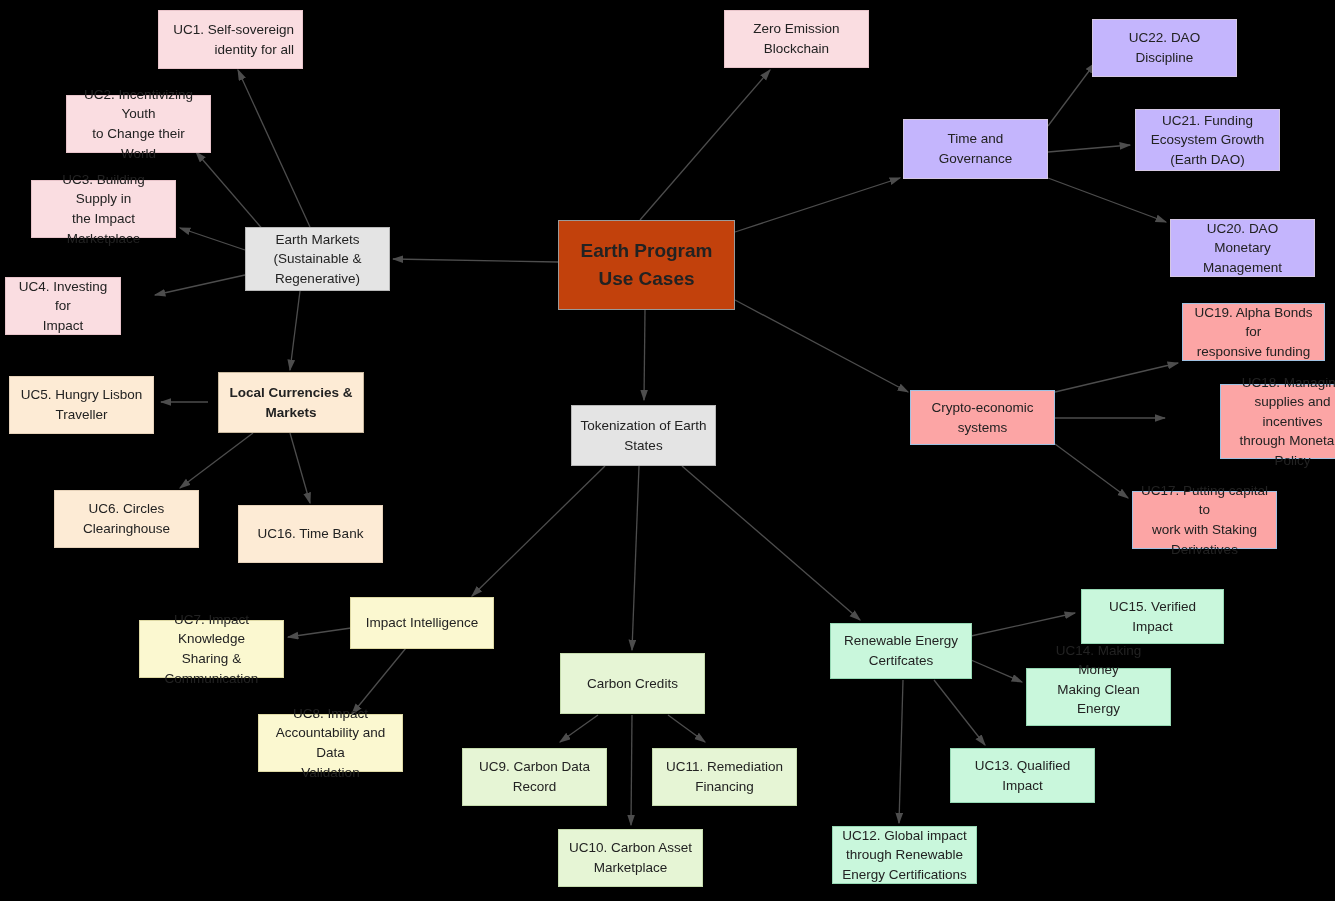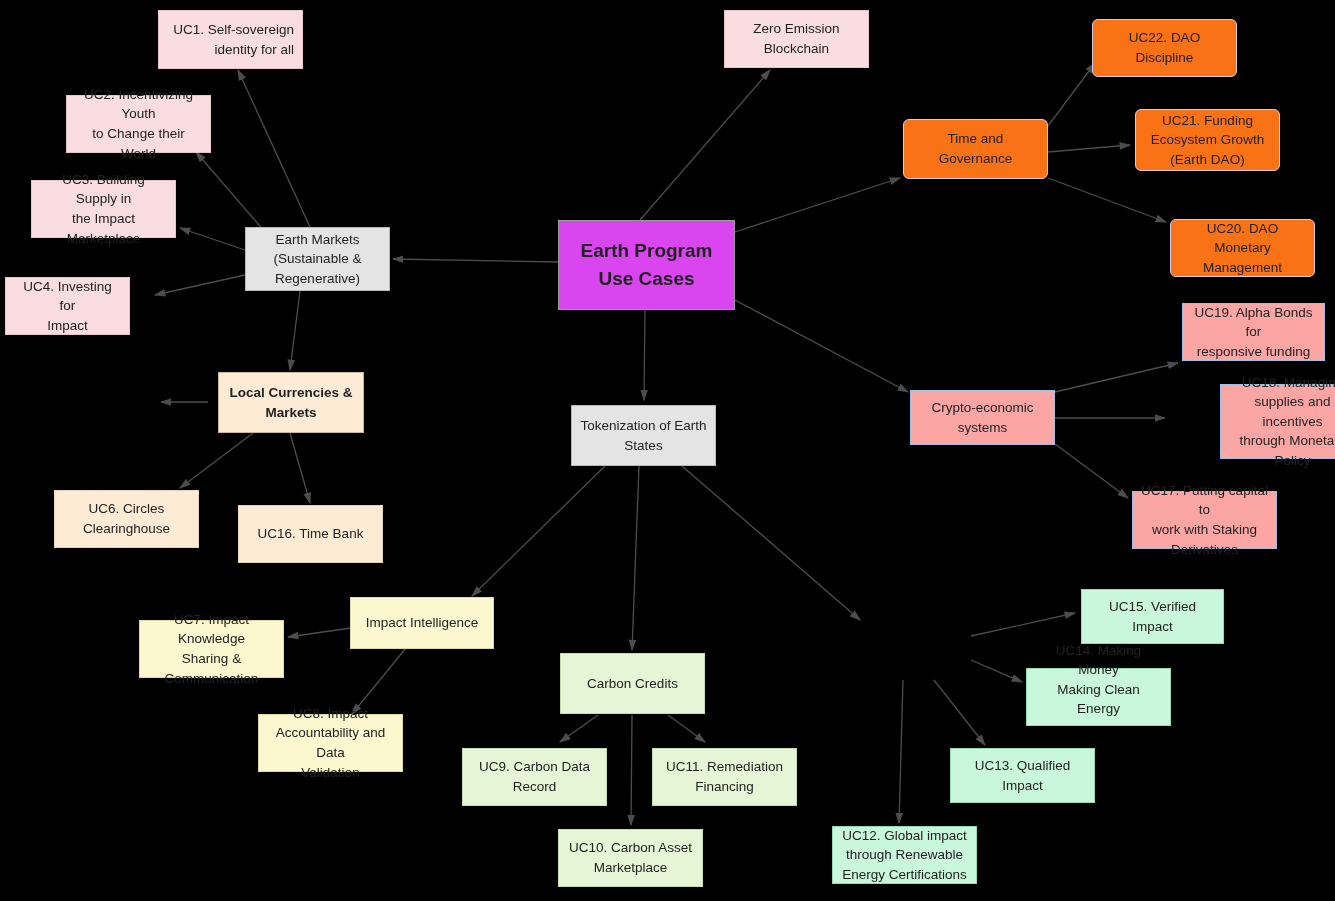--- a/index.html
+++ b/index.html
@@ -18,29 +18,29 @@
     text-align:center;
     color:#222222;
     font-size:13.5px;
     line-height:1.45;
     padding:6px 8px;
     border:1px solid rgba(0,0,0,0.28);
     z-index:2;
   }
   .node span{display:block;width:100%;}
   .n-gray{background:#e4e4e4;border-color:#b8b8b8;}
-  .n-gray-bold{background:#d946ef;border-color:#9a9a9a;font-weight:bold;font-size:19px;}
+  .n-gray-bold{background:#c2410c;border-color:#9a9a9a;font-weight:bold;font-size:19px;}
   .n-pink{background:#fadde1;border-color:#e8c4ca;}
   .n-peach{background:#fdebd5;border-color:#e6d2ba;}
   .n-peach-bold{background:#fdebd5;border-color:#c9b89e;font-weight:bold;}
   .n-yellow{background:#fbf8d0;border-color:#ded9a4;}
   .n-lgreen{background:#e6f5d5;border-color:#c6dcae;}
   .n-mint{background:#c9f7dc;border-color:#96d8b4;}
   .n-blue{background:#fca5a5;border-color:#9fc1e2;}
-  .n-lav{background:#f97316;border-color:#d5c8e2;border-radius:6px;}
+  .n-lav{background:#c4b5fd;border-color:#d5c8e2;}
 </style>
 </head>
 <body>
 
 <div id="canvas">
 
   <svg id="edges" xmlns="http://www.w3.org/2000/svg">
     <defs>
       <marker id="ah" markerWidth="9" markerHeight="9" refX="8" refY="3" orient="auto" markerUnits="strokeWidth">
         <path d="M0,0 L9,3 L0,6 z" fill="#4d4d4d"></path>
@@ -115,42 +115,48 @@
     </div>
 
   <div class="node n-yellow" style="left:350px;top:597px;width:144px;height:52px;">
       <span>Impact Intelligence</span>
     </div>
 
   <div class="node n-lgreen" style="left:560px;top:653px;width:145px;height:61px;">
       <span>Carbon Credits</span>
     </div>
 
+  <div class="node n-mint" style="left:830px;top:623px;width:142px;height:56px;">
+      <span>Renewable Energy<br>Certifcates</span>
+    </div>
 
   <div class="node n-blue" style="left:910px;top:390px;width:145px;height:55px;">
       <span>Crypto-economic<br>systems</span>
     </div>
 
   <div class="node n-lav" style="left:903px;top:119px;width:145px;height:60px;">
       <span>Time and Governance</span>
     </div>
 
   <div class="node n-pink" style="left:158px;top:10px;width:145px;height:59px;text-align:right;">
       <span>UC1. Self-sovereign<br>identity for all</span>
     </div>
   <div class="node n-pink" style="left:66px;top:95px;width:145px;height:58px;">
       <span>UC2. Incentivizing Youth<br>to Change their World</span>
     </div>
   <div class="node n-pink" style="left:31px;top:180px;width:145px;height:58px;">
       <span>UC3. Building Supply in<br>the Impact Marketplace</span>
     </div>
-  <div class="node n-pink" style="left:5px;top:277px;width:125px;height:58px;">
+  <div class="node n-pink" style="left:5px;top:277px;width:116px;height:58px;">
       <span>UC4. Investing for<br>Impact</span>
     </div>
 
+  <div class="node n-peach" style="left:9px;top:376px;width:145px;height:58px;">
+      <span>UC5. Hungry Lisbon<br>Traveller</span>
+    </div>
   <div class="node n-peach" style="left:54px;top:490px;width:145px;height:58px;">
       <span>UC6. Circles<br>Clearinghouse</span>
     </div>
   <div class="node n-peach" style="left:238px;top:505px;width:145px;height:58px;">
       <span>UC16. Time Bank</span>
     </div>
 
   <div class="node n-yellow" style="left:139px;top:620px;width:145px;height:58px;">
       <span>UC7. Impact Knowledge<br>Sharing &amp;<br>Communication</span>
     </div>

